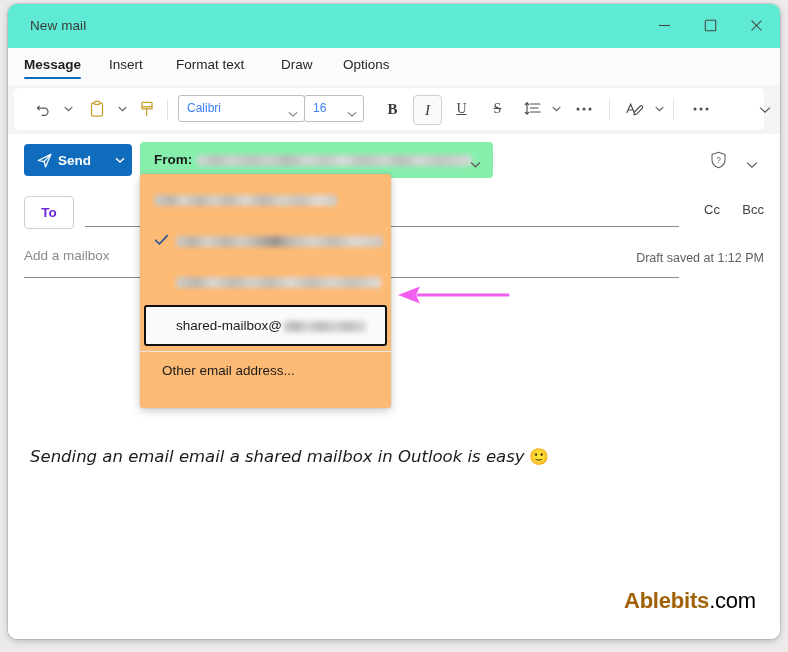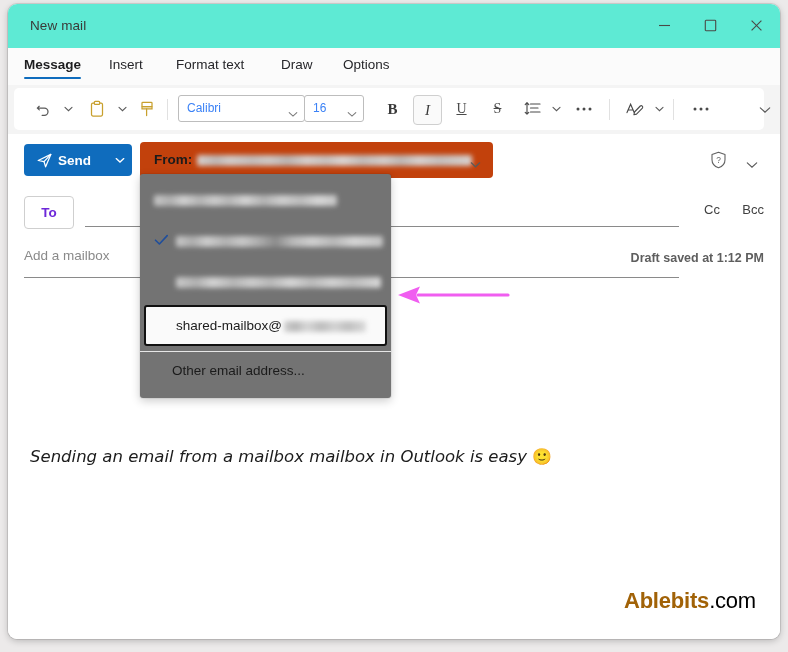--- a/index.html
+++ b/index.html
@@ -201,21 +201,21 @@
   #send-divider {
     position: absolute;
     left: 99px; top: 16px;
     width: 1px; height: 20px;
     background: #5d9ad6;
   }
   #from-pill {
     position: absolute;
     left: 132px; top: 8px;
     width: 353px; height: 36px;
-    background: #c2410c;
+    background: #86efac;
     border-radius: 4px;
     cursor: default;
   }
   #from-label {
     position: absolute;
     left: 14px; top: 10px;
     font-size: 13.5px;
     font-weight: bold;
     color: #1b1b1b;
   }
@@ -311,21 +311,20 @@
     left: 16px; top: 39px;
     width: 655px;
     height: 1px;
     background: #8a8a8a;
   }
   #draft-saved {
     position: absolute;
     right: 16px; top: 13px;
     font-size: 12.5px;
     color: #5e5e5e;
-    font-weight: bold;
   }
 
   
   #mailbody {
     position: absolute;
     left: 0; top: 278px;
     width: 772px;
     height: 357px;
     background: #ffffff;
     border-radius: 0 0 9px 9px;
@@ -354,25 +353,25 @@
   }
   #watermark .wm-bold { font-weight: bold; color: #a16207; }
   #watermark .wm-light { color: #000000; }
 
   
   #from-dropdown {
     position: absolute;
     left: 132px;
     top: 170px;
     width: 251px;
-    background: #737373;
+    background: #fdba74;
     box-shadow: 0 3px 10px rgba(0,0,0,0.20), 0 0 0 1px rgba(0,0,0,0.05);
     border-radius: 3px;
     z-index: 40;
-    padding: 6px 0 6px 0;
+    padding: 6px 0 16px 0;
   }
   .dd-item {
     position: relative;
     height: 41px;
     cursor: default;
   }
   .dd-blur {
     position: absolute;
     top: 15px;
     height: 11px;
@@ -440,21 +439,21 @@
     background: #e6e6e6;
     margin: 5px 0 0 0;
   }
   #dd-other {
     position: relative;
     height: 40px;
     cursor: default;
   }
   #dd-other span {
     position: absolute;
-    left: 32px; top: 11px;
+    left: 22px; top: 11px;
     font-size: 13.5px;
     color: #1b1b1b;
   }
 
   
   #arrow-annotation {
     position: absolute;
     left: 382px;
     top: 278px;
     width: 122px;
@@ -668,21 +667,21 @@
     <div id="bcc-btn">Bcc</div>
   </div>
 
   <div id="subjrow">
     <div id="subject-input">Add a mailbox</div>
     <div id="subject-line"></div>
     <div id="draft-saved">Draft saved at 1:12 PM</div>
   </div>
 
   <div id="mailbody">
-    <div id="body-text"><span>Sending an email from a mailbox mailbox in Outlook is easy </span><span id="body-emoji">🙂</span></div>
+    <div id="body-text"><span>Sending an email email a shared mailbox in Outlook is easy </span><span id="body-emoji">🙂</span></div>
     <div id="watermark">
       <span class="wm-bold">Ablebits</span><span class="wm-light">.com</span>
     </div>
   </div>
 
   <div id="from-dropdown">
 
     <div class="dd-item">
       <div class="dd-blur" id="dd-blur-1"></div>
 

